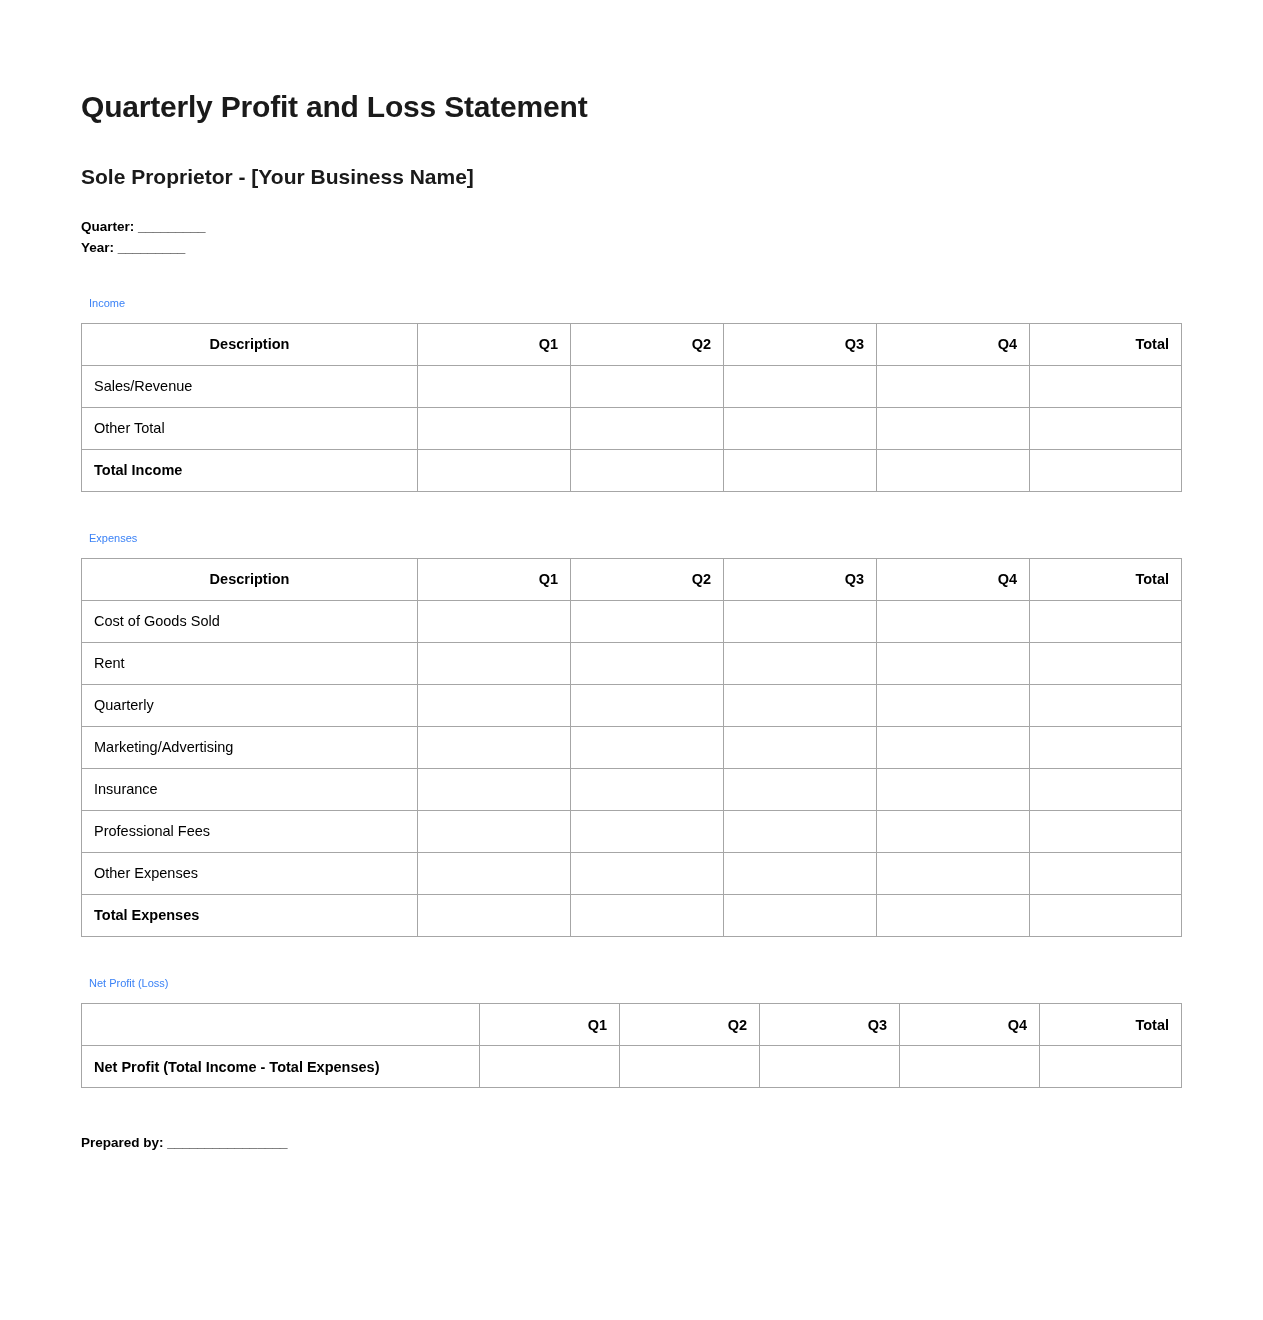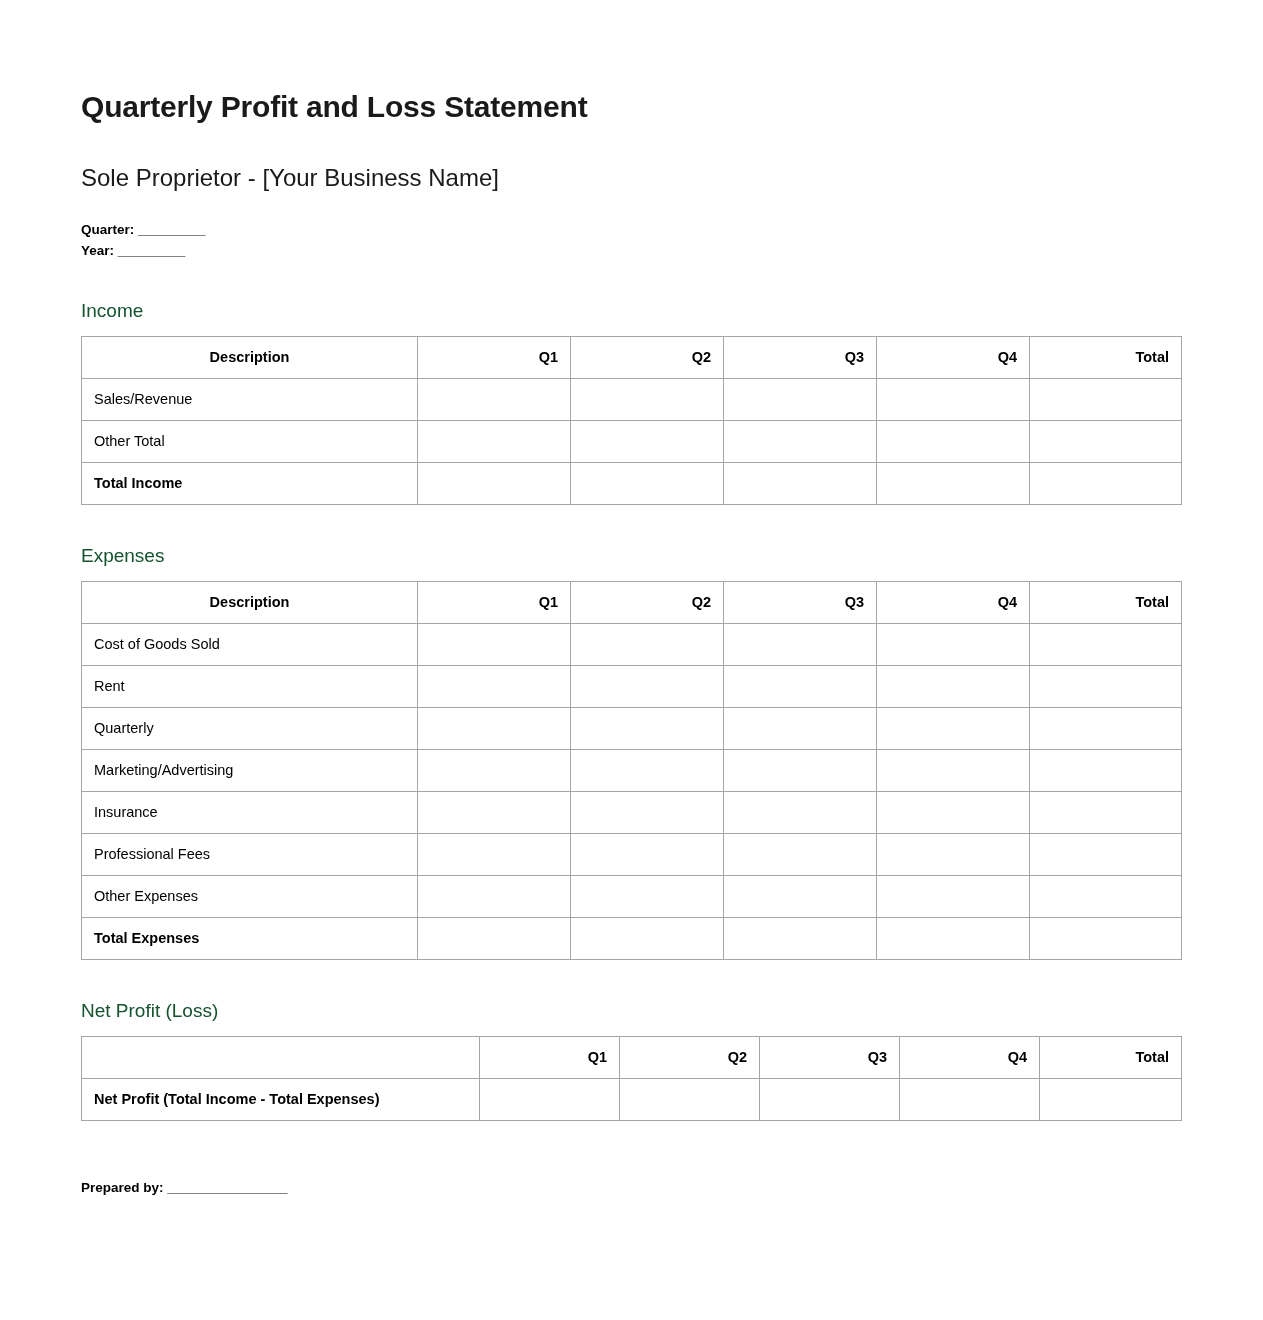--- a/index.html
+++ b/index.html
@@ -25,44 +25,44 @@
 
   .doc-title {
     font-size: 30px;
     font-weight: bold;
     line-height: 1.15;
     letter-spacing: -0.2px;
     margin: 0 0 0 0;
     color: #1a1a1a;
   }
   .doc-subtitle {
-    font-size: 24px;
-    font-weight: normal;
+    font-size: 21px;
+    font-weight: bold;
     line-height: 1.2;
     margin: 39px 0 0 0;
     color: #1a1a1a;
   }
 
   .meta-block {
     margin: 28px 0 16px 0;
     font-size: 13.5px;
     font-weight: bold;
     line-height: 1.55;
     color: #000;
   }
   .meta-line {
     white-space: pre;
   }
 
   .section-heading {
-    font-size: 19px;
+    font-size: 11px;
     font-weight: normal;
     line-height: 1.2;
-    margin: 0;
-    color: #14532d;
+    margin: 8px;
+    color: #3b82f6;
   }
 
   .section {
     margin-top: 0;
   }
   .section-income { margin-top: 38px; }
   .section-expenses { margin-top: 40px; }
   .section-netprofit { margin-top: 40px; }
 
   table.fin-table {
@@ -95,21 +95,21 @@
 
   
   table.np-table { width: 1100px; margin-top: 13px; }
   .np-col-desc { width: 398px; text-align: left; }
   .np-col-q    { width: 140px; text-align: right; }
   .np-col-total{ width: 142px; text-align: right; }
   .np-table th.np-col-desc { }
   .np-table td.np-label { text-align: left; font-weight: bold; padding-left: 12px; }
 
   .signature-block {
-    margin-top: 60px;
+    margin-top: 48px;
     font-size: 13.5px;
     font-weight: bold;
     line-height: 1;
     color: #000;
   }
   .signature-line {
     white-space: pre;
     margin-bottom: 28px;
   }
   .signature-line:last-child { margin-bottom: 0; }

